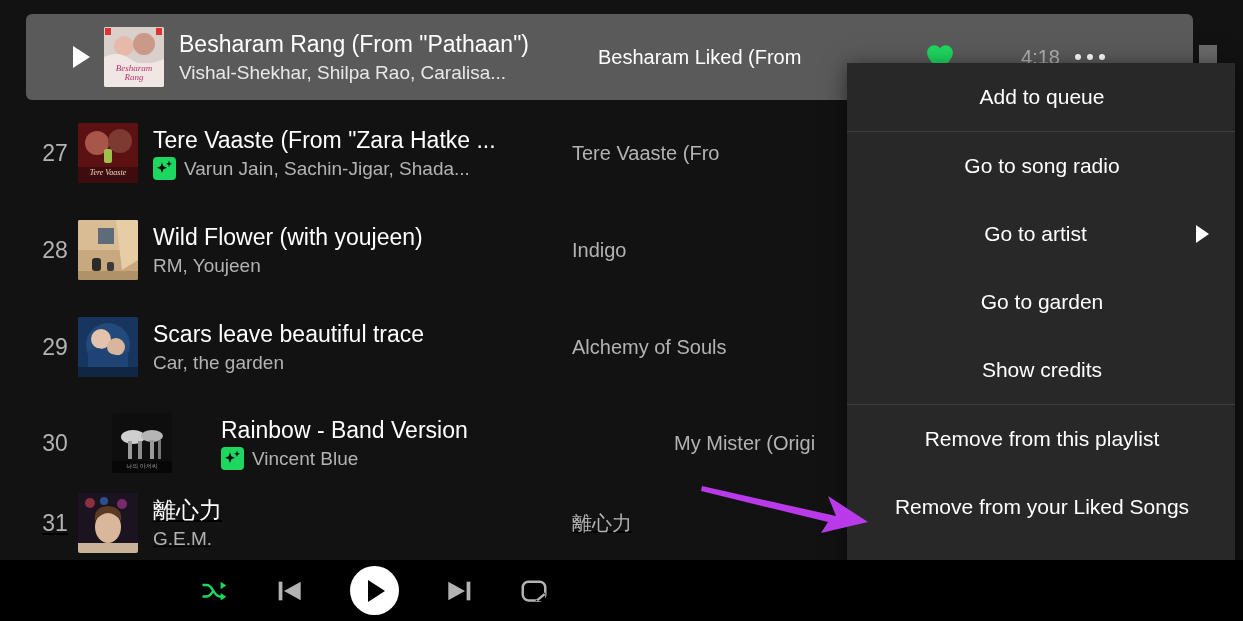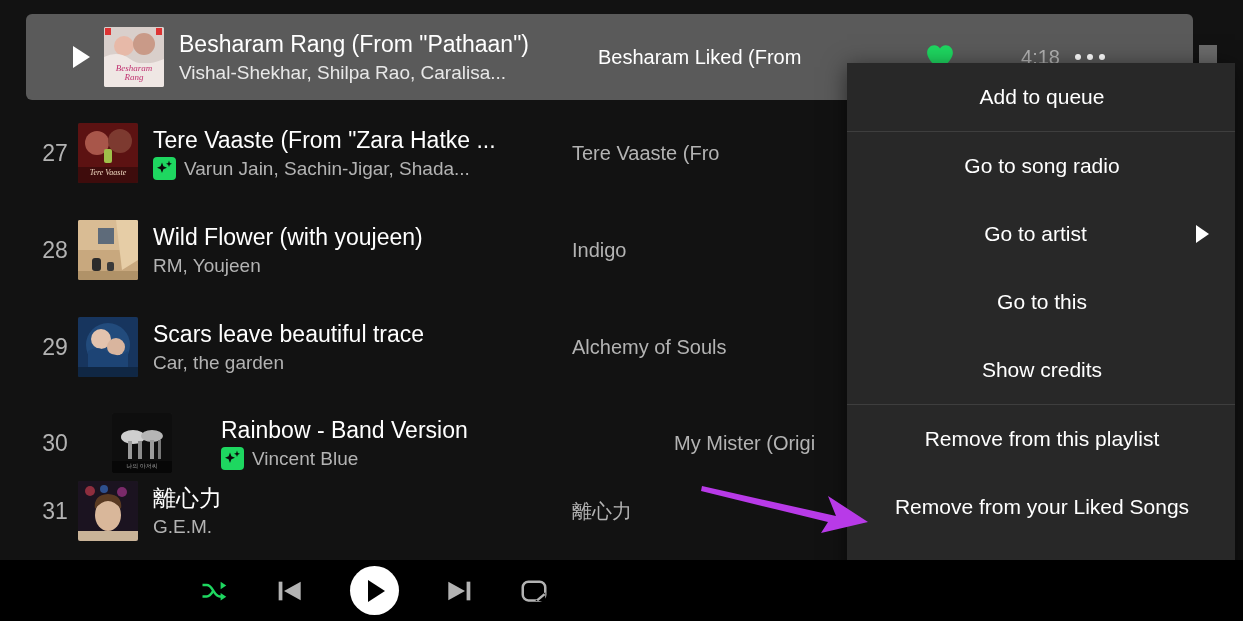--- a/index.html
+++ b/index.html
@@ -294,21 +294,21 @@
         </div>
       </div>
       <div class="col-album">
         <div class="a-name">My Mister (Origi</div>
       </div>
       <div class="col-heart"></div>
       <div class="col-dur"></div>
       <div class="col-more"></div>
     </div>
 
-    <div class="track-row" style="top:468px;">
+    <div class="track-row" style="top:480px;text-decoration:underline;">
       <div class="col-index">31</div>
       <div class="col-art">
         <div class="art">
           <svg viewBox="0 0 60 60">
             <rect width="60" height="60" fill="#1b1320"></rect>
             <circle cx="12" cy="10" r="5" fill="#8e2e3e"></circle>
             <circle cx="26" cy="8" r="4" fill="#2e4f8e"></circle>
             <circle cx="44" cy="11" r="5" fill="#7a2a6a"></circle>
             <ellipse cx="30" cy="34" rx="13" ry="16" fill="#d9b79a"></ellipse>
             <path d="M17 28 q13 -16 26 0 q2 -14 -13 -15 q-15 1 -13 15Z" fill="#5a3a22"></path>
@@ -344,21 +344,21 @@
     <div class="ctx-item">
       <span class="label">Go to song radio</span>
     </div>
 
     <div class="ctx-item">
       <span class="label">Go to artist</span>
       <span class="submenu-arrow"></span>
     </div>
 
     <div class="ctx-item">
-      <span class="label">Go to this</span>
+      <span class="label">Go to garden</span>
     </div>
 
     <div class="ctx-item">
       <span class="label">Show credits</span>
     </div>
     <div class="ctx-sep"></div>
 
     <div class="ctx-item">
       <span class="label">Remove from this playlist</span>
     </div>

